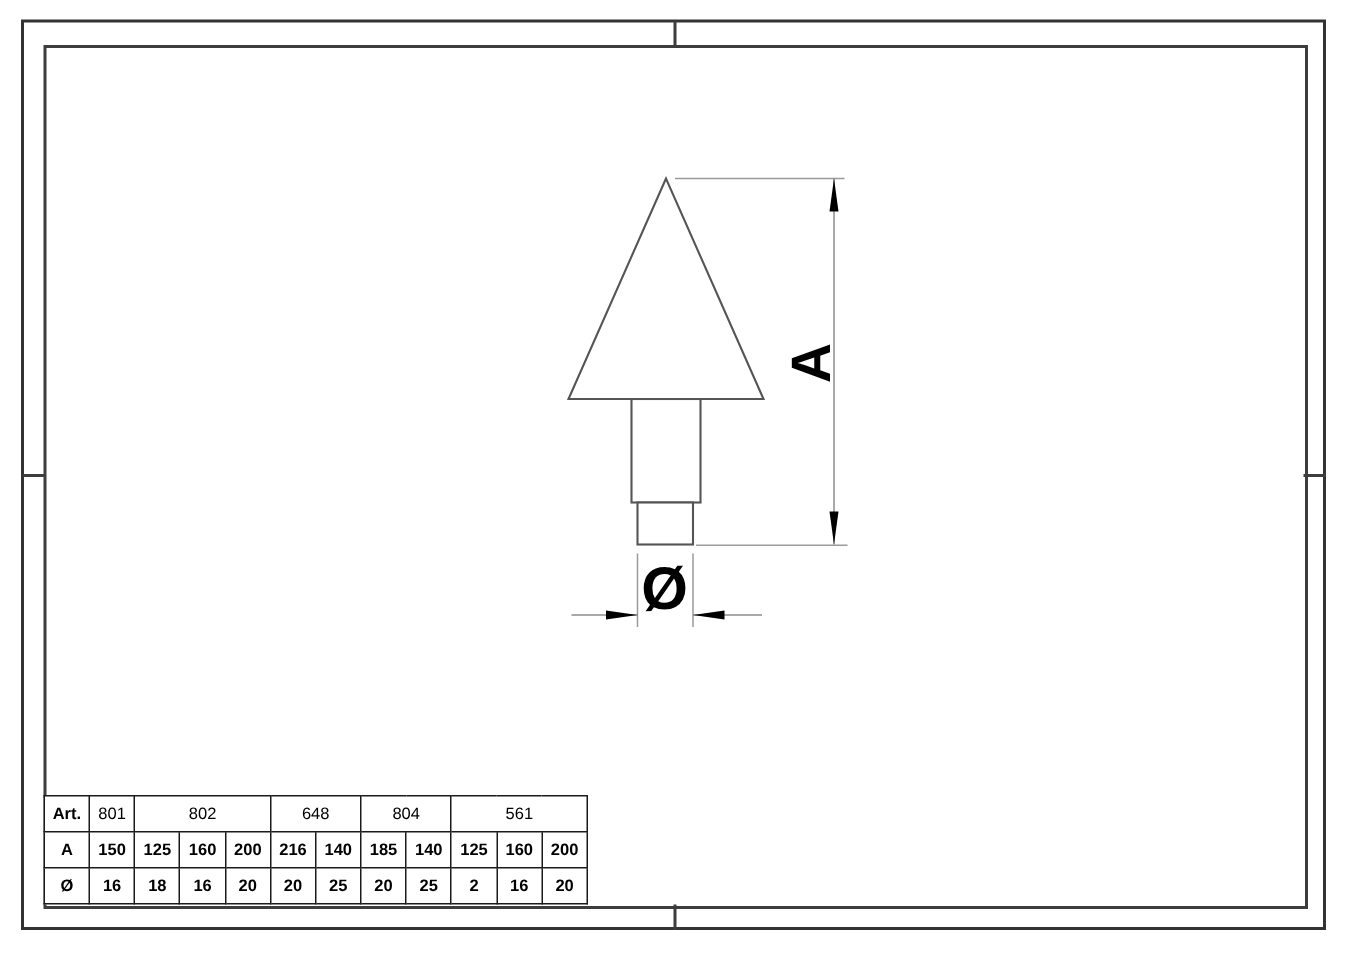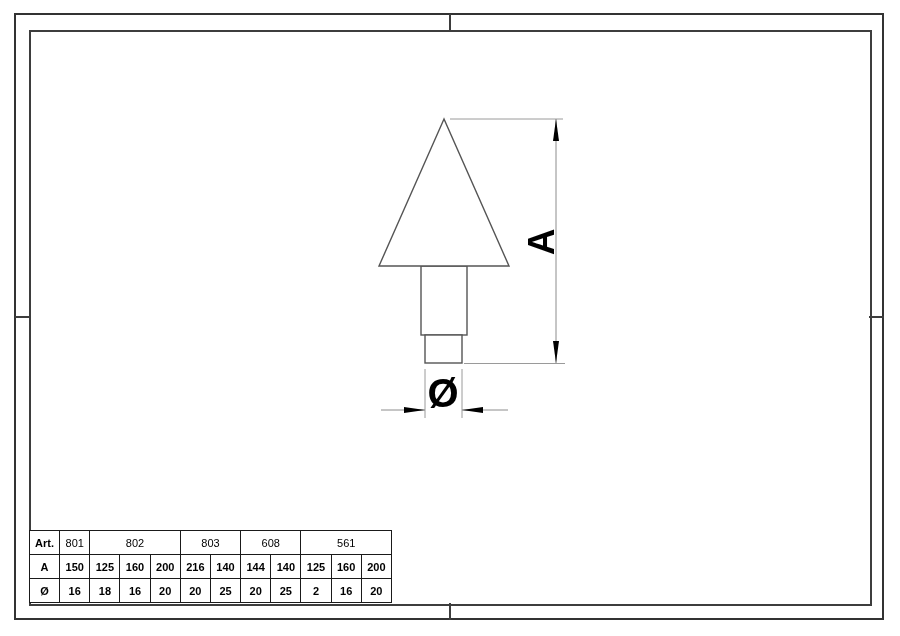--- a/index.html
+++ b/index.html
@@ -126,33 +126,33 @@
           <col style="width:30px">
         <col style="width:30px">
           <col style="width:30px">
           <col style="width:30px">
       </colgroup>
       <tbody>
           <tr class="art-row">
         <th>Art.</th>
         <td colspan="1">801</td>
         <td colspan="3">802</td>
-        <td colspan="2">803</td>
-        <td colspan="2">608</td>
+        <td colspan="2">648</td>
+        <td colspan="2">804</td>
         <td colspan="3">561</td>
       </tr>
       <tr>
         <th>A</th>
         <td>150</td>
         <td>125</td>
         <td>160</td>
         <td>200</td>
         <td>216</td>
         <td>140</td>
-        <td>144</td>
+        <td>185</td>
         <td>140</td>
         <td>125</td>
         <td>160</td>
         <td>200</td>
       </tr>
       <tr>
         <th>Ø</th>
         <td>16</td>
         <td>18</td>
         <td>16</td>

